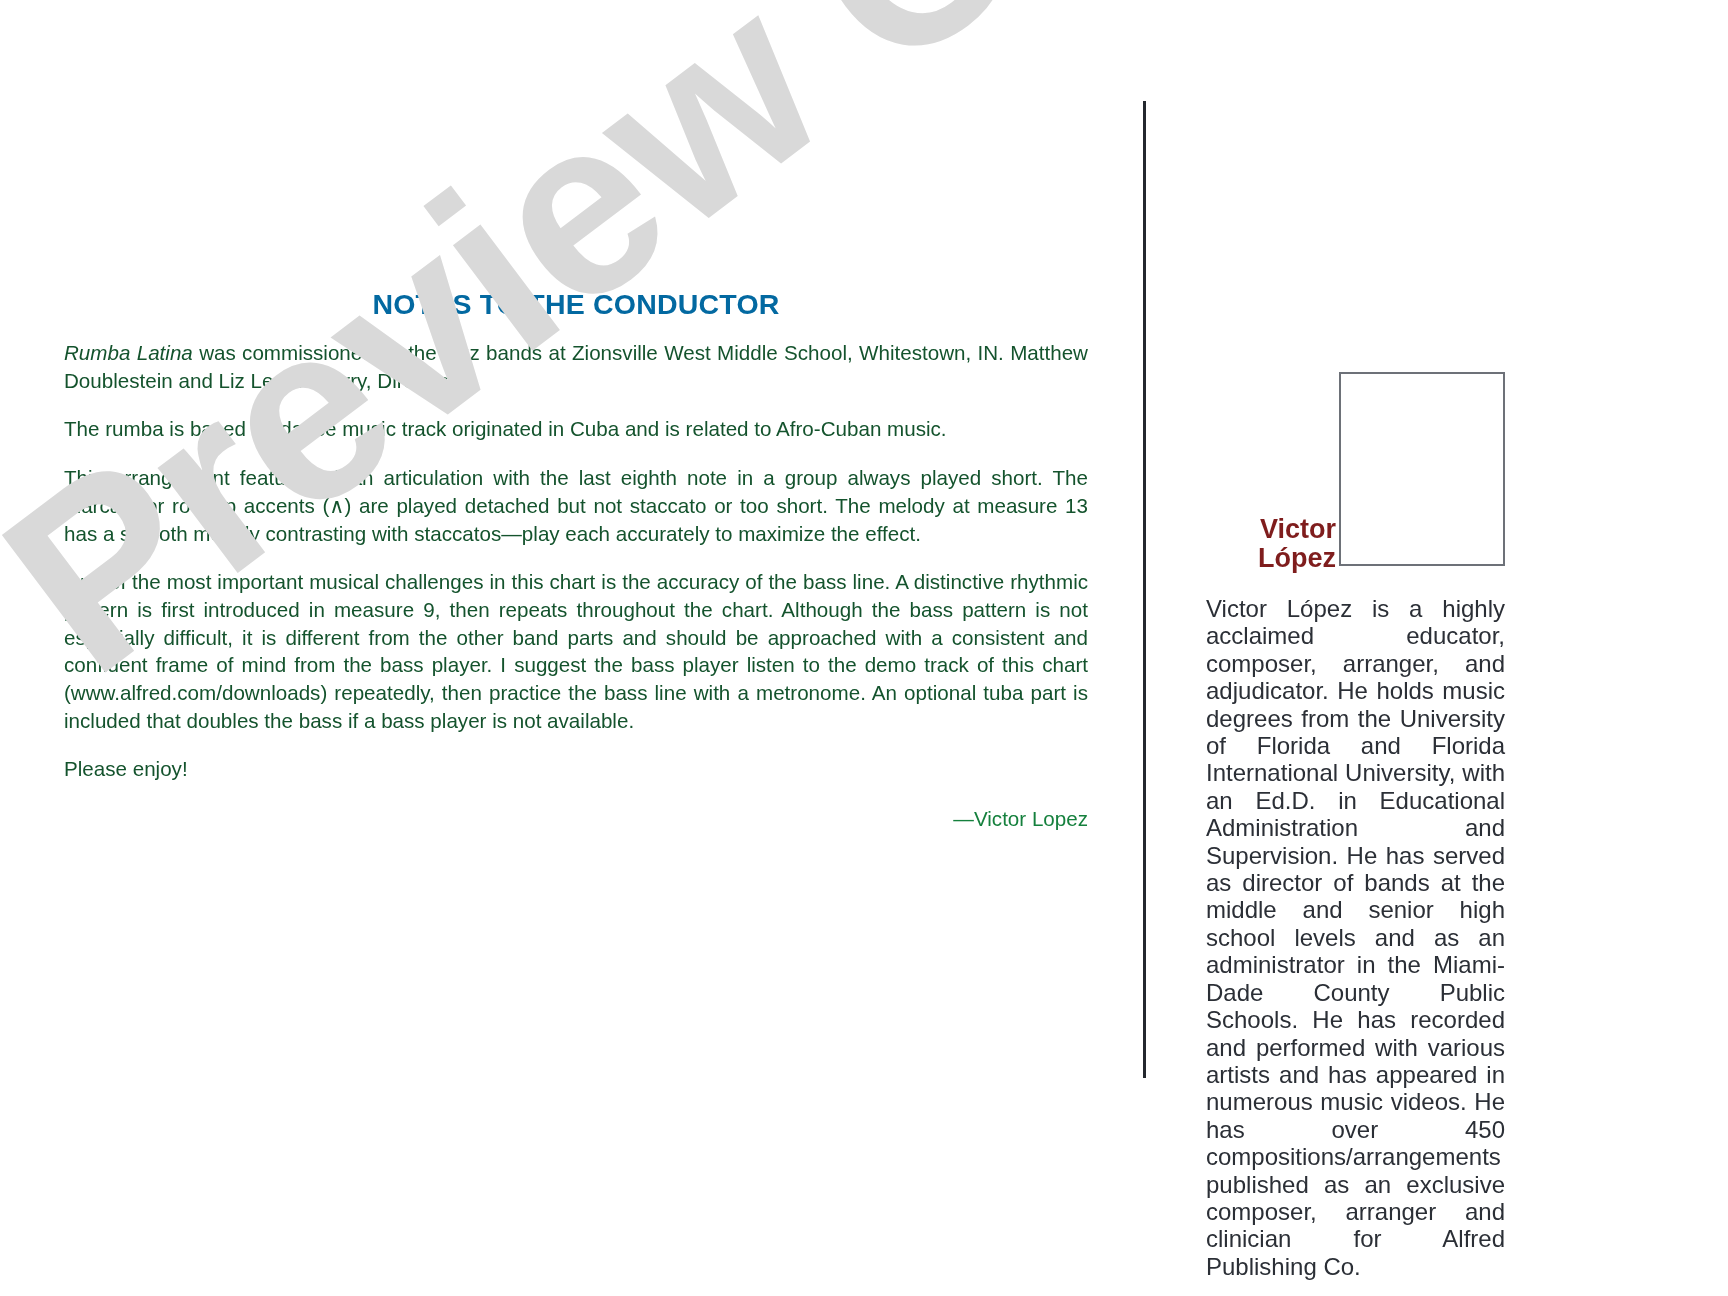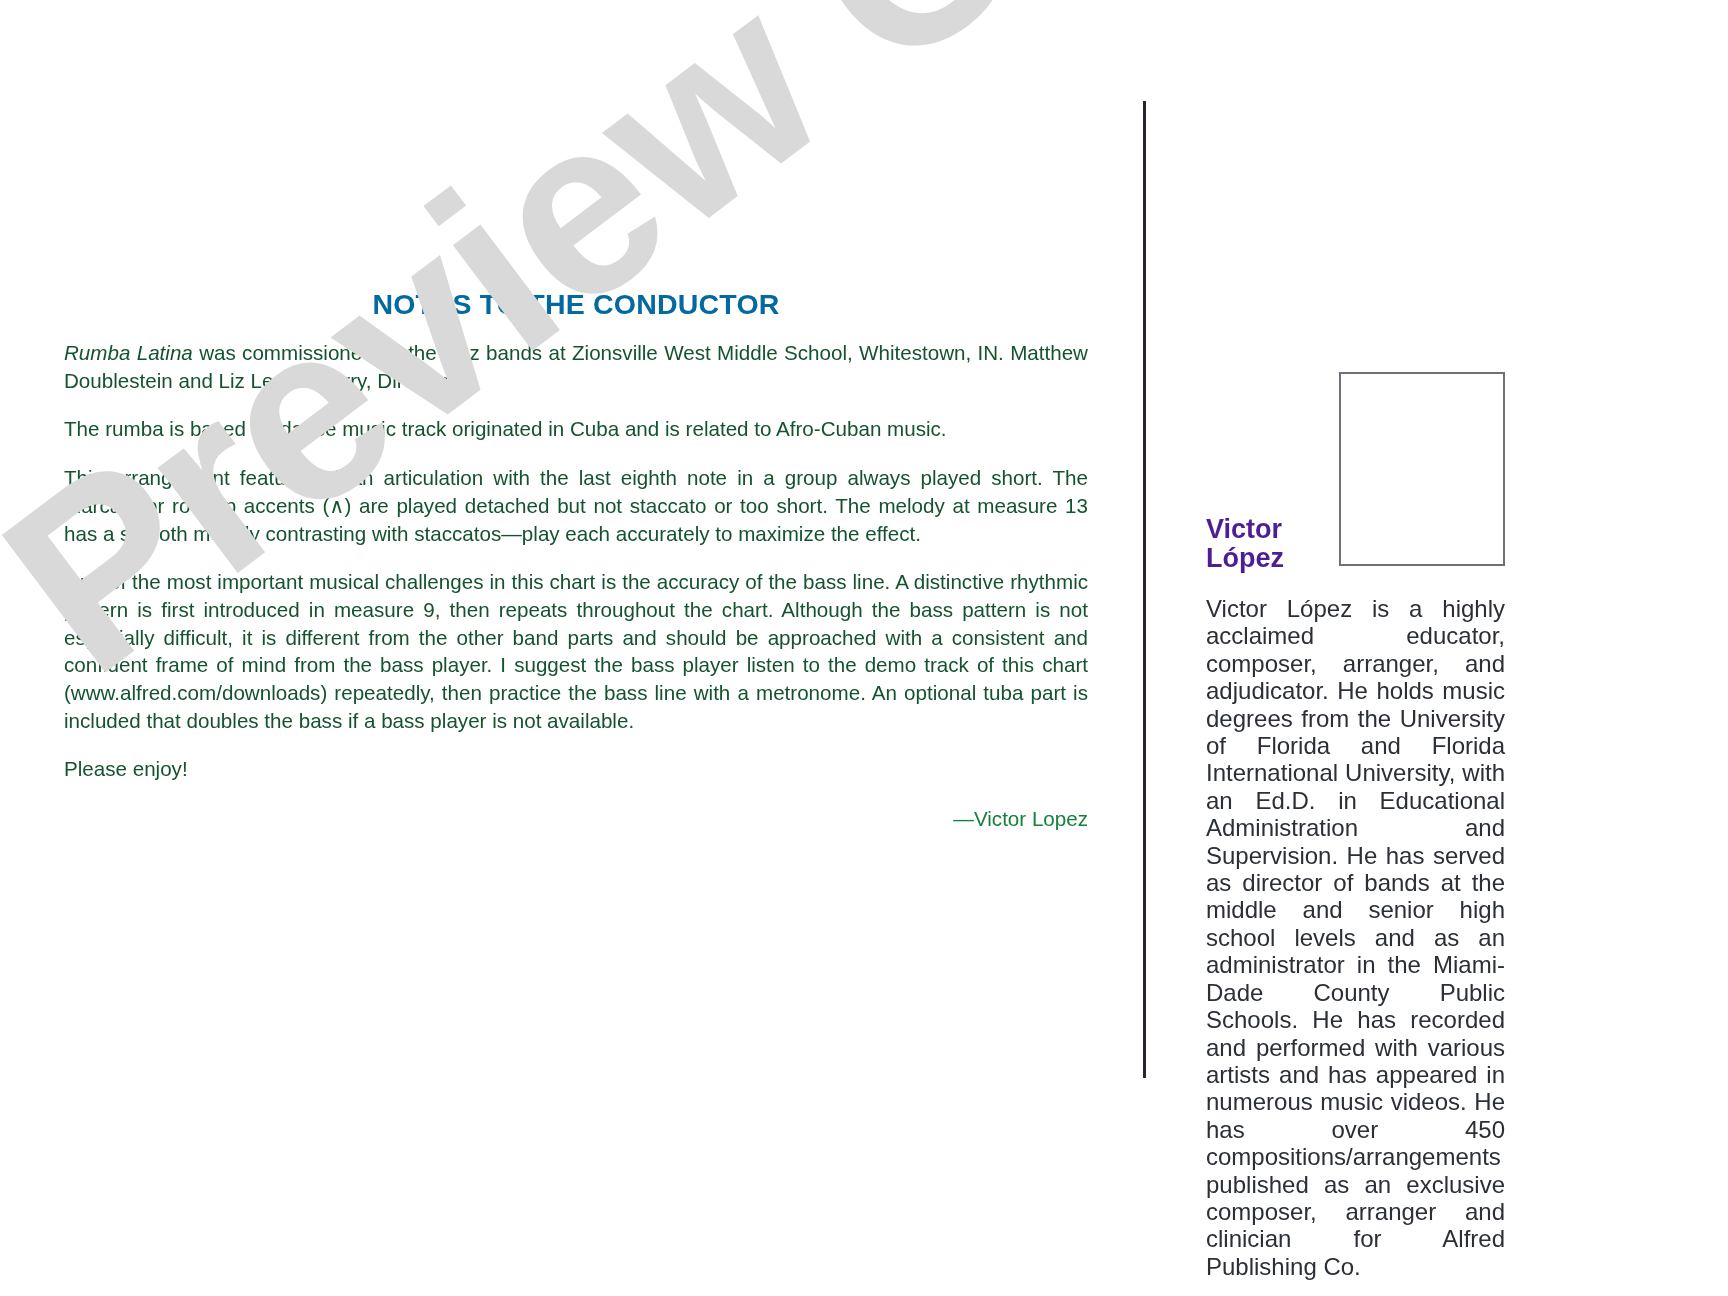--- a/index.html
+++ b/index.html
@@ -102,21 +102,22 @@
     box-sizing: border-box;
   }
   #composer-name {
     position: absolute;
     left: 1206px;
     top: 515px;
     width: 130px;
     font-size: 27px;
     font-weight: bold;
     line-height: 29px;
-    color: #4c1d95;
+    color: #7f1d1d;
+    text-align: right;
   }
   #bio-text {
     position: absolute;
     left: 1206px;
     top: 595px;
     width: 299px;
     font-size: 24px;
     line-height: 27.4px;
     text-align: justify;
     text-justify: inter-word;

